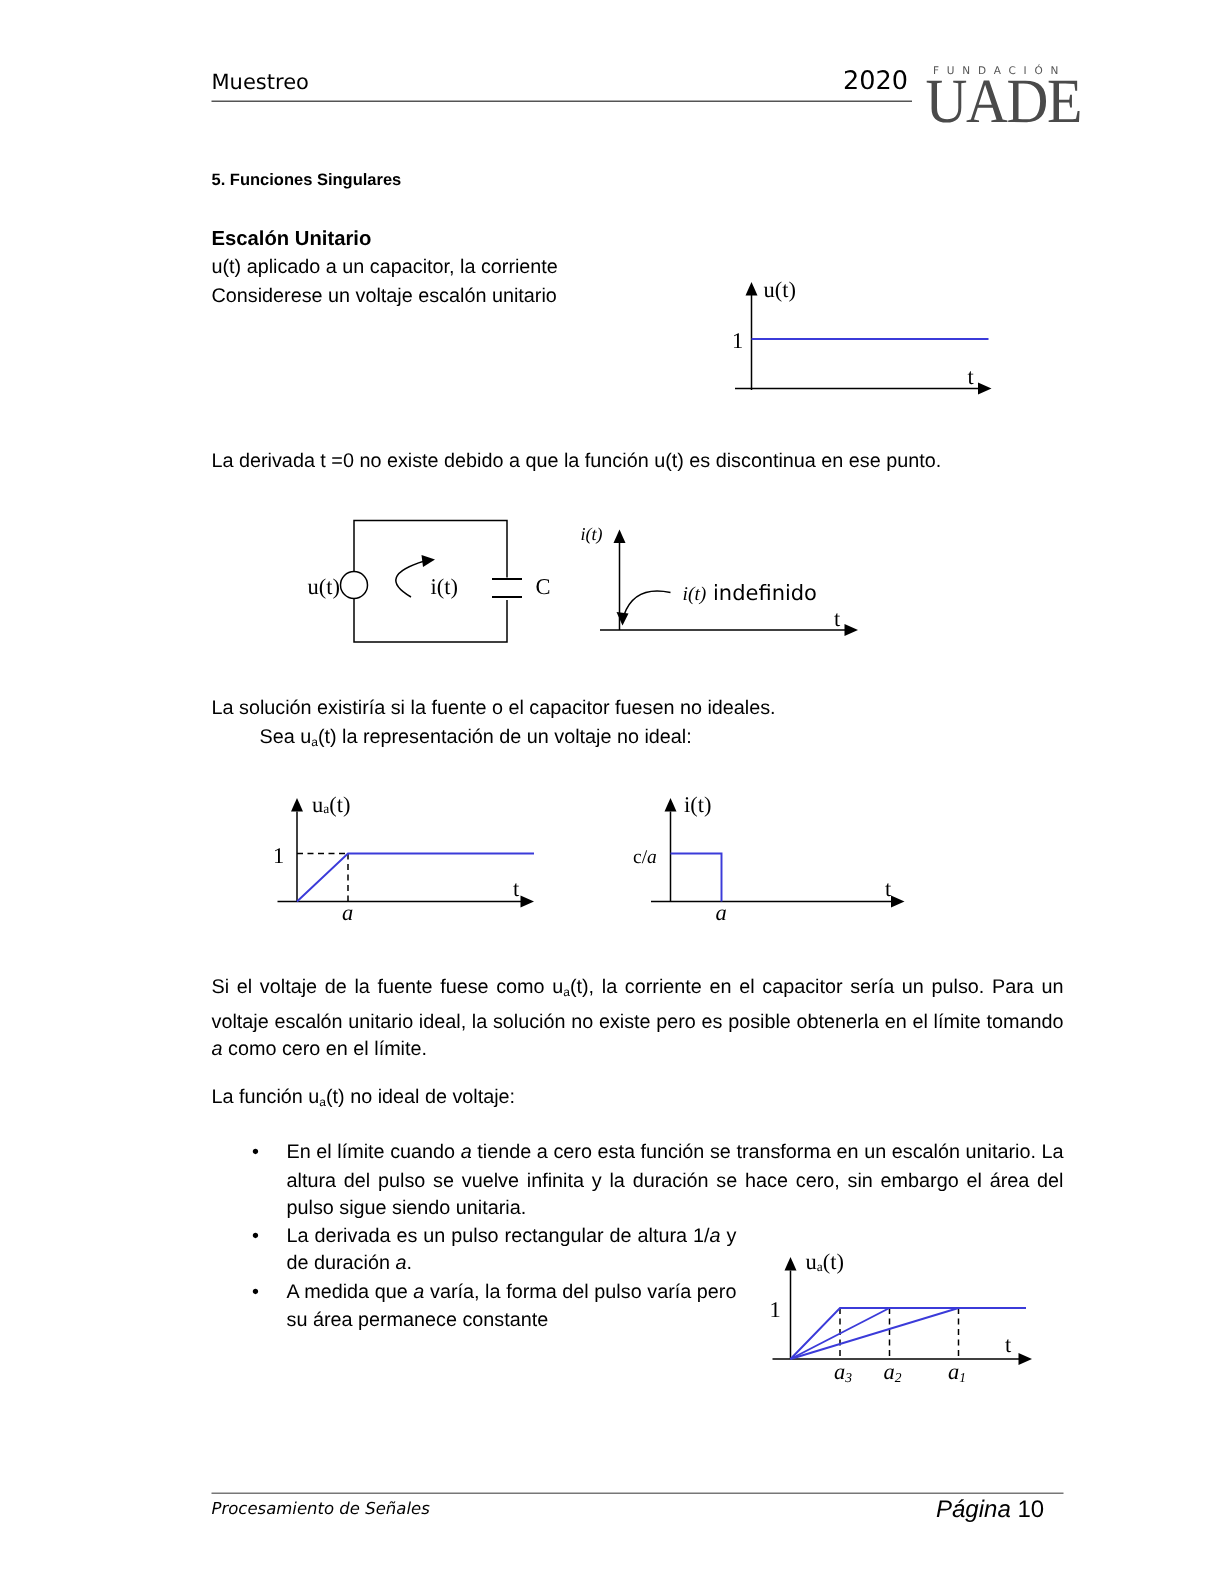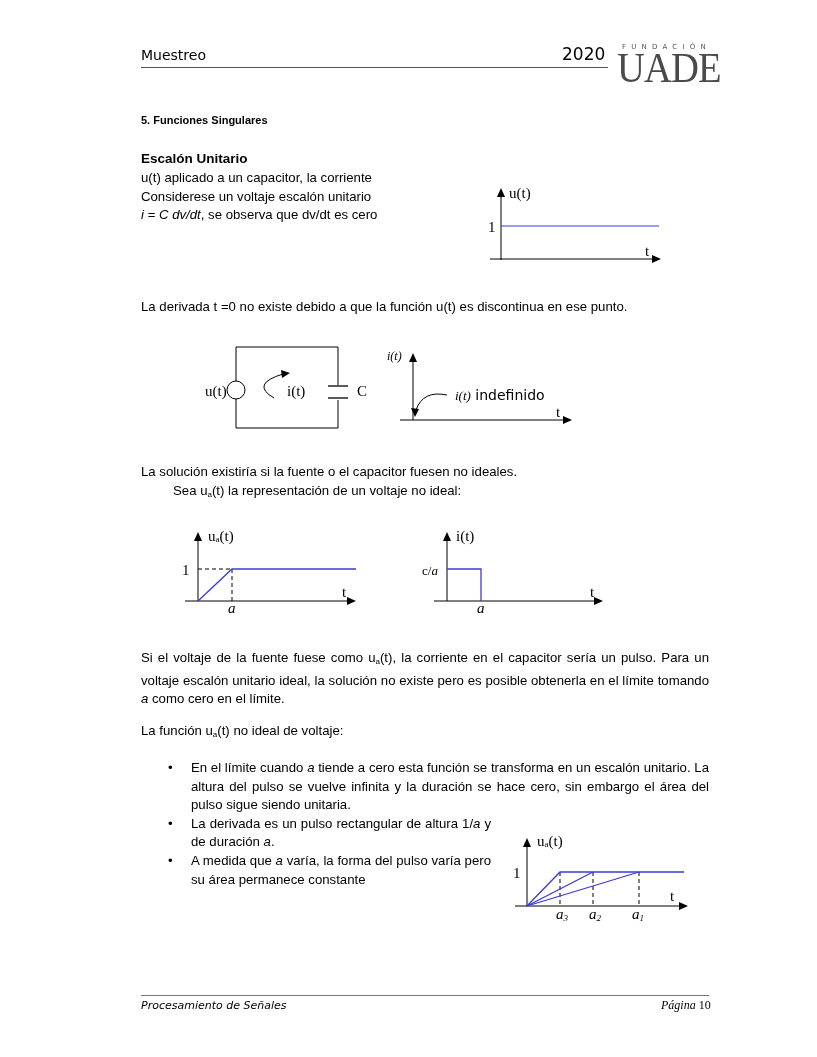--- a/index.html
+++ b/index.html
@@ -26,39 +26,38 @@
     sub.small { font-size: 8px; vertical-align: -2px; }
 
     ul.bul { position: absolute; left: 163px; top: 759px; margin: 0; padding: 0; list-style: none; width: 546px; }
     ul.bul li { position: relative; padding-left: 28px; text-align: justify; }
     ul.bul li .dot { position: absolute; left: 5px; top: 0; }
     ul.bul li.narrow { width: 300px; }
 
     
     #ftr-rule { left: 141px; top: 995px; width: 568px; height: 1px; background: #777; }
     #ftr-left { left: 141px; top: 999px; font-size: 11px; font-style: italic; font-family: "DejaVu Sans", sans-serif; }
-    #ftr-right { left: 661px; top: 998px; font-size: 12px; font-family: Liberation Serif, serif; }
+    #ftr-right { left: 624px; top: 998px; font-size: 16px; font-family: Liberation Sans, sans-serif; }
     svg text { font-family: "Liberation Serif", serif; }
   </style>
 </head>
 <body>
 
 <div id="hdr-title" class="abs">Muestreo</div>
 <div id="hdr-year" class="abs">2020</div>
 <div id="hdr-rule" class="abs"></div>
 <div id="logo-top" class="abs">FUNDACIÓN</div>
 <div id="logo-main" class="abs">UADE</div>
 
 <h1 class="sec">5. Funciones Singulares</h1>
 <h2 class="sub">Escalón Unitario</h2>
 
 <div id="intro" class="abs body-font">
   <span class="ln">u(t)  aplicado a un capacitor, la  corriente</span>
   <span class="ln">Considerese  un  voltaje  escalón unitario</span>
-  <span class="ln"><i>i = C dv/dt</i><span>,  se observa  que  dv/dt  es  cero</span></span>
 </div>
 
 <svg class="abs" style="left:485px; top:182px;" width="180" height="86">
   <line x1="5" y1="77" x2="170" y2="77" stroke="#000" stroke-width="1"></line>
   <polygon points="176,77 167,73 167,81" fill="#000"></polygon>
   <line x1="16" y1="78" x2="16" y2="14" stroke="#000" stroke-width="1"></line>
   <polygon points="16,6 12,15 20,15" fill="#000"></polygon>
   <line x1="16" y1="44" x2="174" y2="44" stroke="#3b3bd9" stroke-width="1.2"></line>
   <text x="24" y="16" font-size="15">u(t)</text>
   <text x="3" y="50" font-size="15">1</text>

